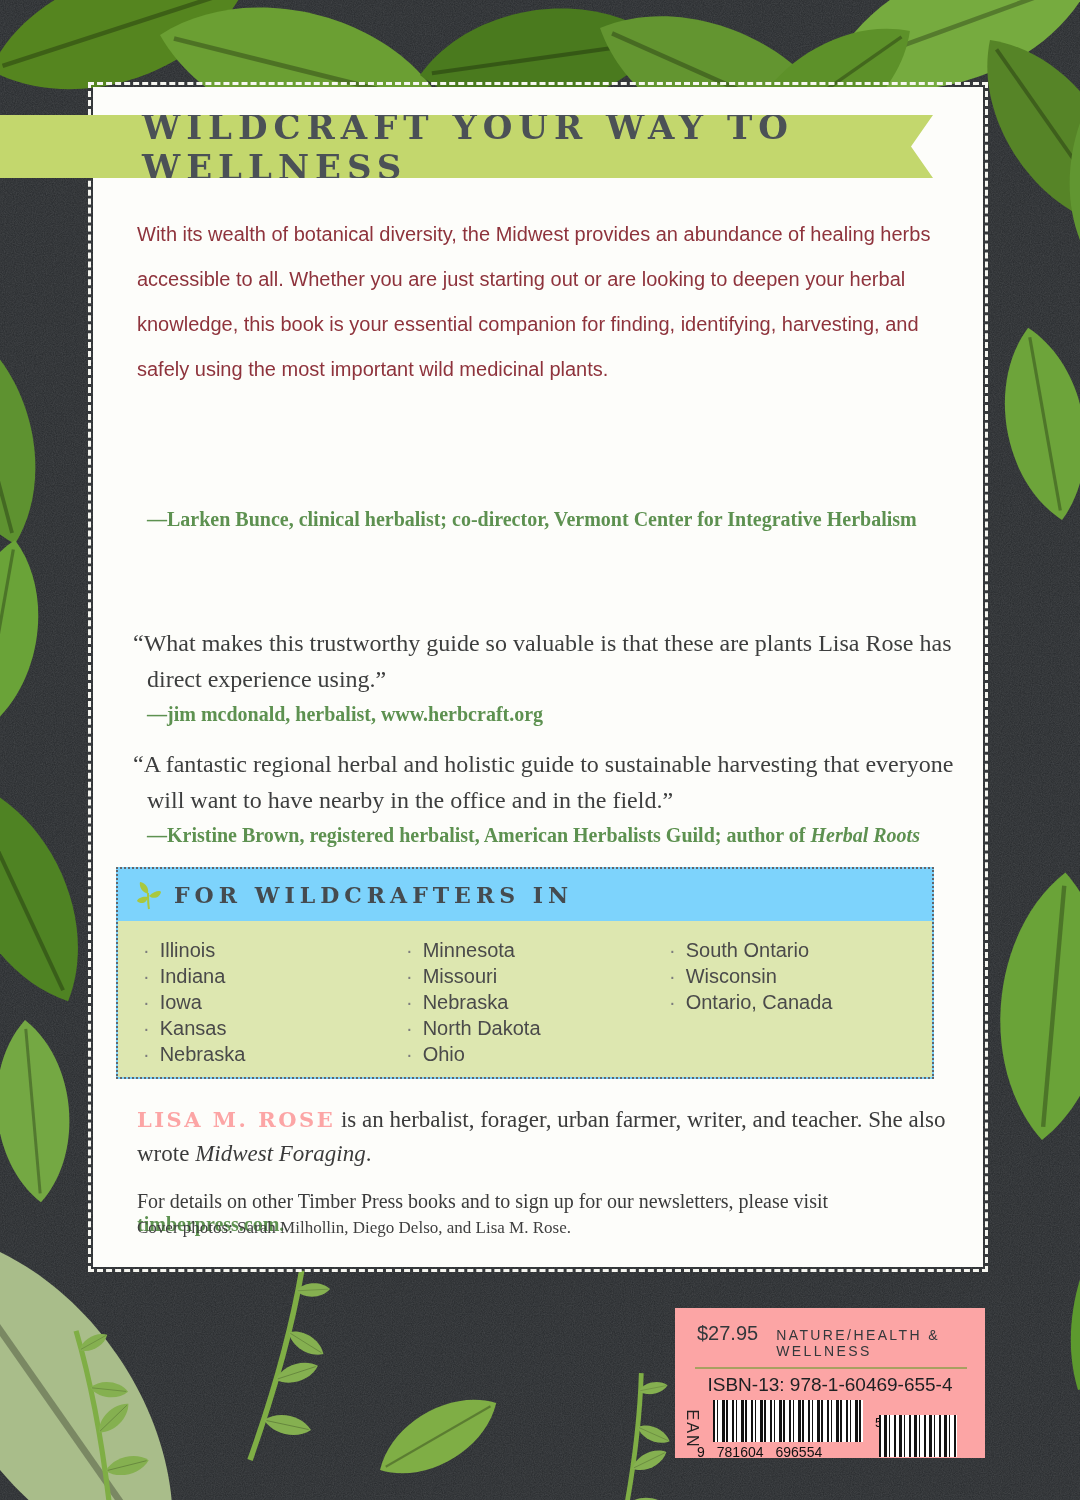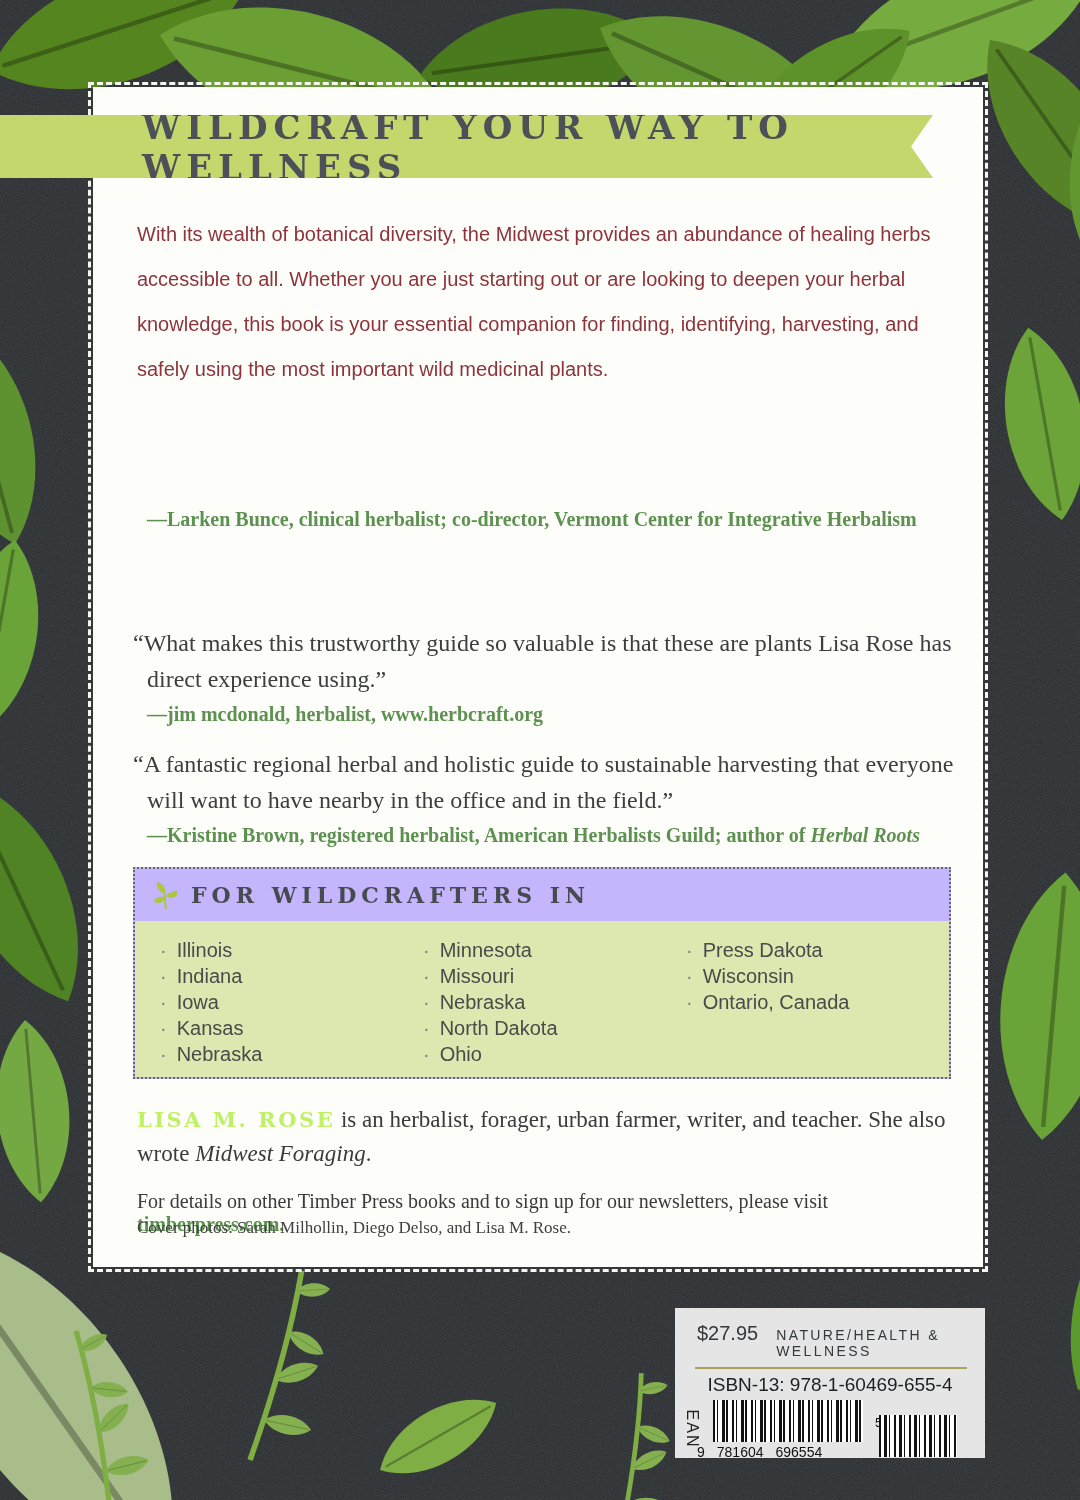--- a/index.html
+++ b/index.html
@@ -38,52 +38,52 @@
     color:#3d3e3e; padding-left:14px; text-indent:-14px;
   }
   .quote-attr {
     margin-top:6px; padding-left:14px;
     font-family:"Liberation Serif", serif; font-weight:bold; font-size:20px;
     color:#5d9150;
   }
   .quote-attr em { font-style:italic; }
 
   .wildbox {
-    left:133px; top:867px; width:818px; height:212px;
-    border:2px dotted #63676b; background:#c4b5fd;
+    left:116px; top:867px; width:818px; height:212px;
+    border:2px dotted #63676b; background:#7dd3fc;
   }
   .wildbox-header { height:52px; display:flex; align-items:center; gap:12px; padding-left:18px; }
   .wildbox-heading {
     font-family:"DejaVu Serif", serif; font-weight:bold; font-size:22px;
     letter-spacing:5px; color:#454b4f;
   }
   .wildlist {
     background:#dde7b0; height:156px; display:flex; padding:16px 0 0 25px;
   }
   .wcol { width:275px; }
   .witem { display:flex; gap:10px; font-size:20px; line-height:26px; color:#4a4a4a; }
   .witem .bullet { color:#7d7d7d; }
 
   .bio { left:137px; top:1103px; width:836px;
     font-family:"Liberation Serif", serif; font-size:23px; line-height:34px; color:#3b3b3b; }
   .bio-name {
     font-family:"DejaVu Serif", serif; font-weight:bold; font-size:21px;
-    letter-spacing:2.5px; color:#bef264;
+    letter-spacing:2.5px; color:#fca5a5;
   }
   .bio em, .timber em { font-style:italic; }
 
   .timber { left:137px; top:1190px; width:836px;
     font-family:"Liberation Serif", serif; font-size:20px; color:#3b3b3b; }
   .timber .link { color:#5d9150; font-weight:bold; }
   .credits { left:137px; top:1218px; width:836px;
     font-family:"Liberation Serif", serif; font-size:17px; color:#3f3f3f; }
 
   .retailbox {
     position:absolute; left:675px; top:1308px; width:310px; height:150px;
-    background:#e5e5e5; z-index:2; padding-top:10px;
+    background:#fca5a5; z-index:2; padding-top:10px;
   }
   .price-row { display:flex; align-items:baseline; gap:18px; padding:4px 20px 0 22px; }
   .price { font-size:20px; color:#33383b; }
   .category { font-size:14px; letter-spacing:2.4px; color:#33383b; }
   .divider { height:2px; background:#a8a061; margin:8px 18px 0 20px; }
   .isbn { text-align:center; font-size:19px; color:#1d2022; margin-top:5px; }
   .barcode-zone { position:relative; height:72px; margin-top:2px; }
   .ean {
     position:absolute; left:-2px; top:22px; font-size:16px; letter-spacing:2px;
     color:#222; transform:rotate(90deg);
@@ -240,21 +240,21 @@
               <span>North Dakota</span>
             </div>
           <div class="witem">
               <span class="bullet">·</span>
               <span>Ohio</span>
             </div>
         </div>
         <div class="wcol">
           <div class="witem">
               <span class="bullet">·</span>
-              <span>Press Dakota</span>
+              <span>South Ontario</span>
             </div>
           <div class="witem">
               <span class="bullet">·</span>
               <span>Wisconsin</span>
             </div>
           <div class="witem">
               <span class="bullet">·</span>
               <span>Ontario, Canada</span>
             </div>
         </div>

